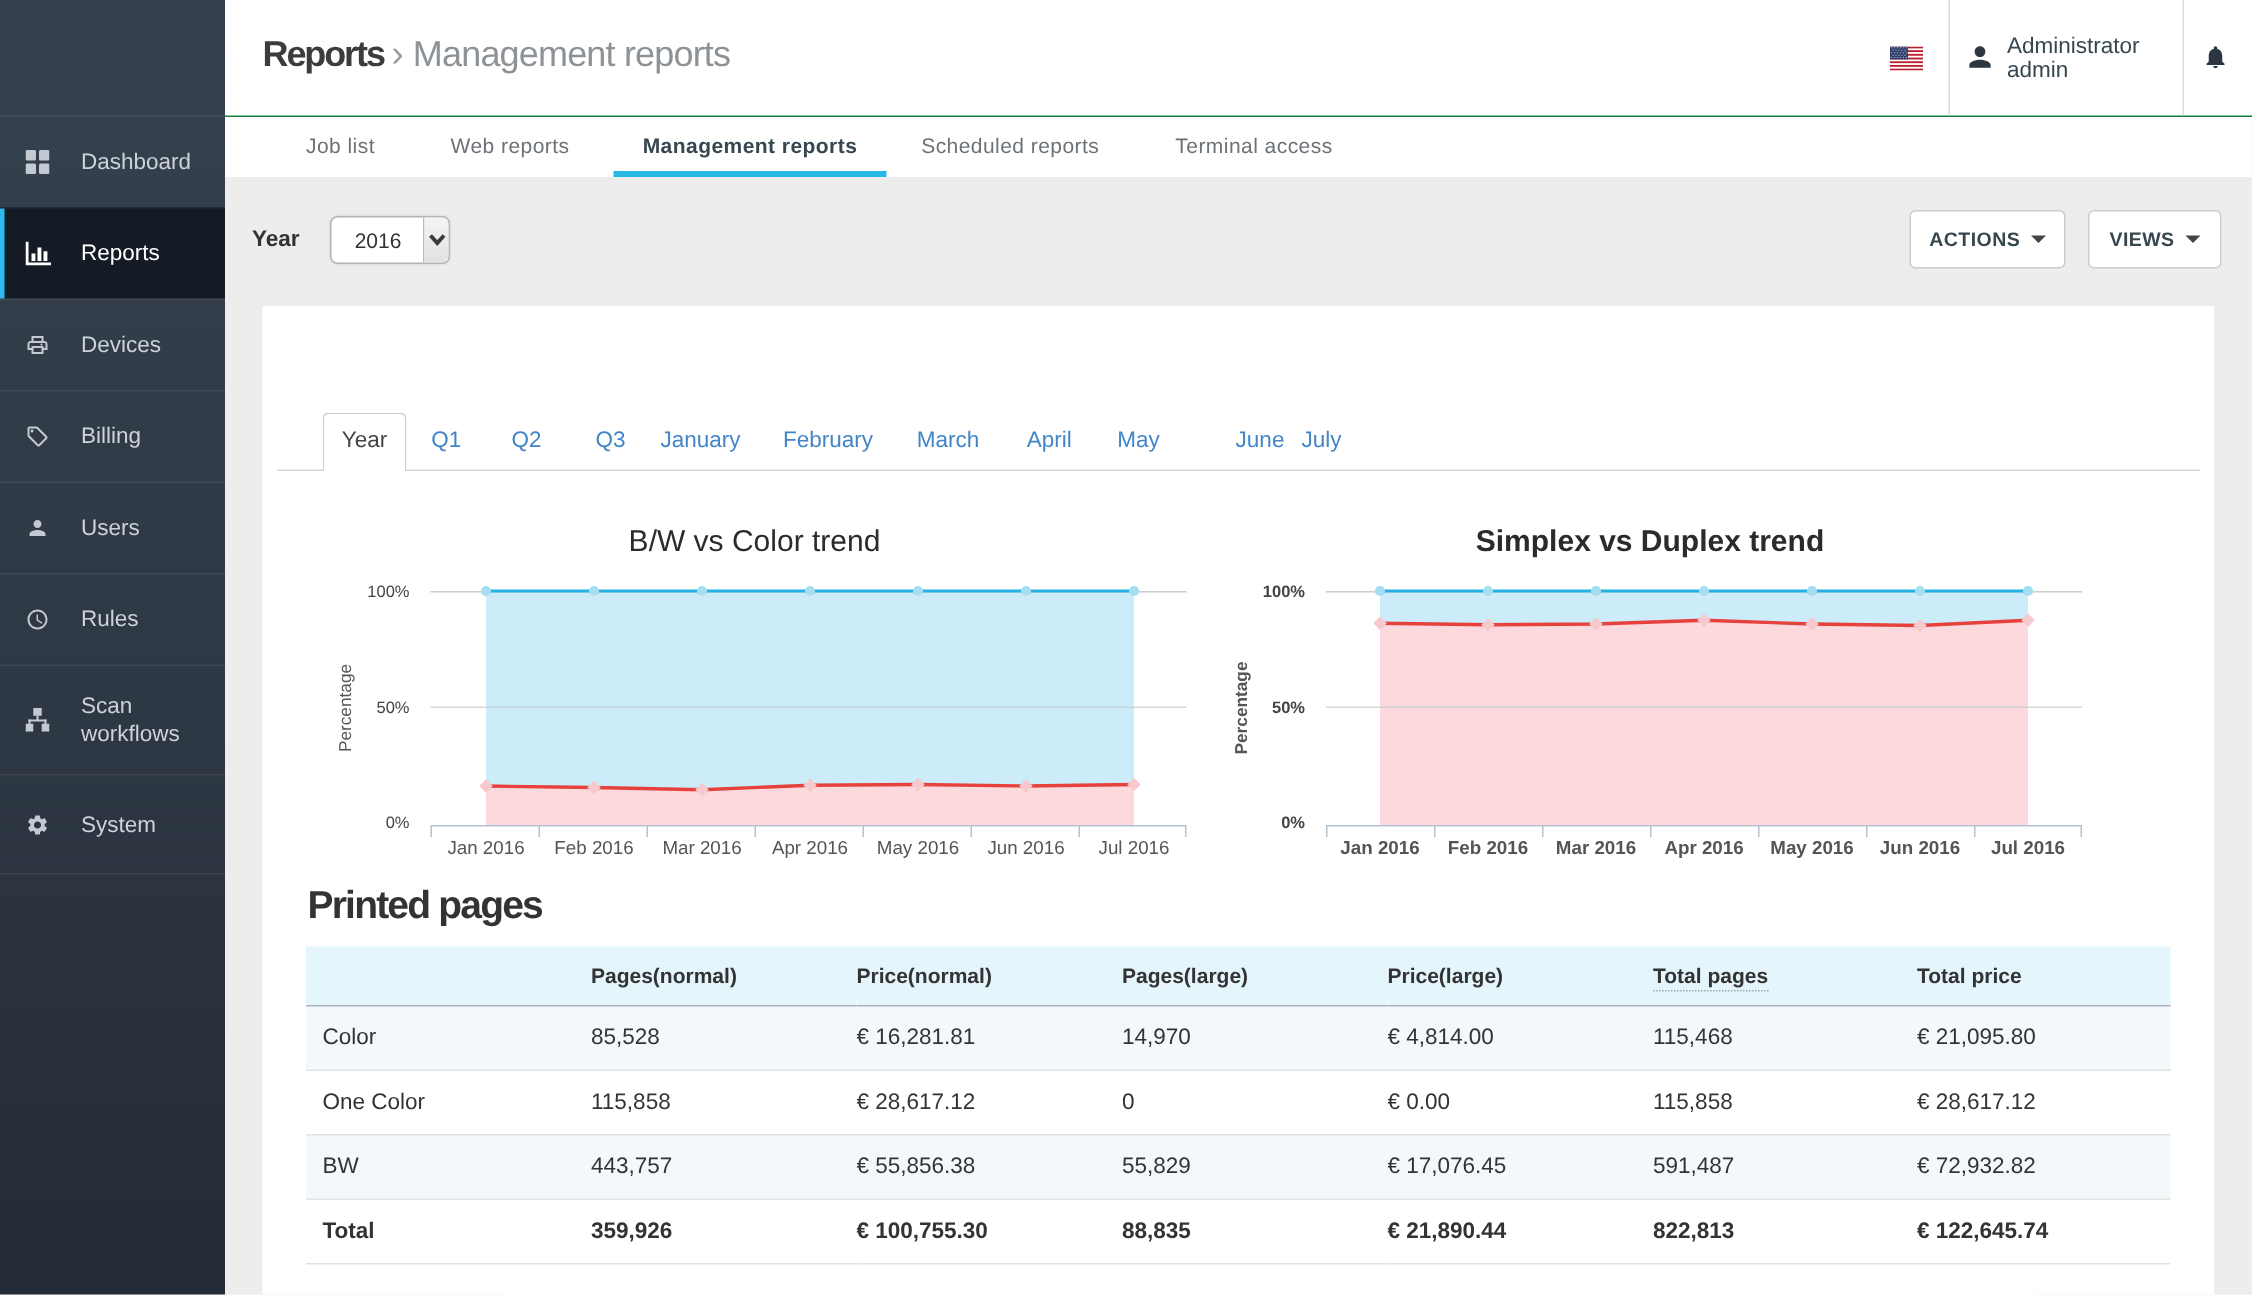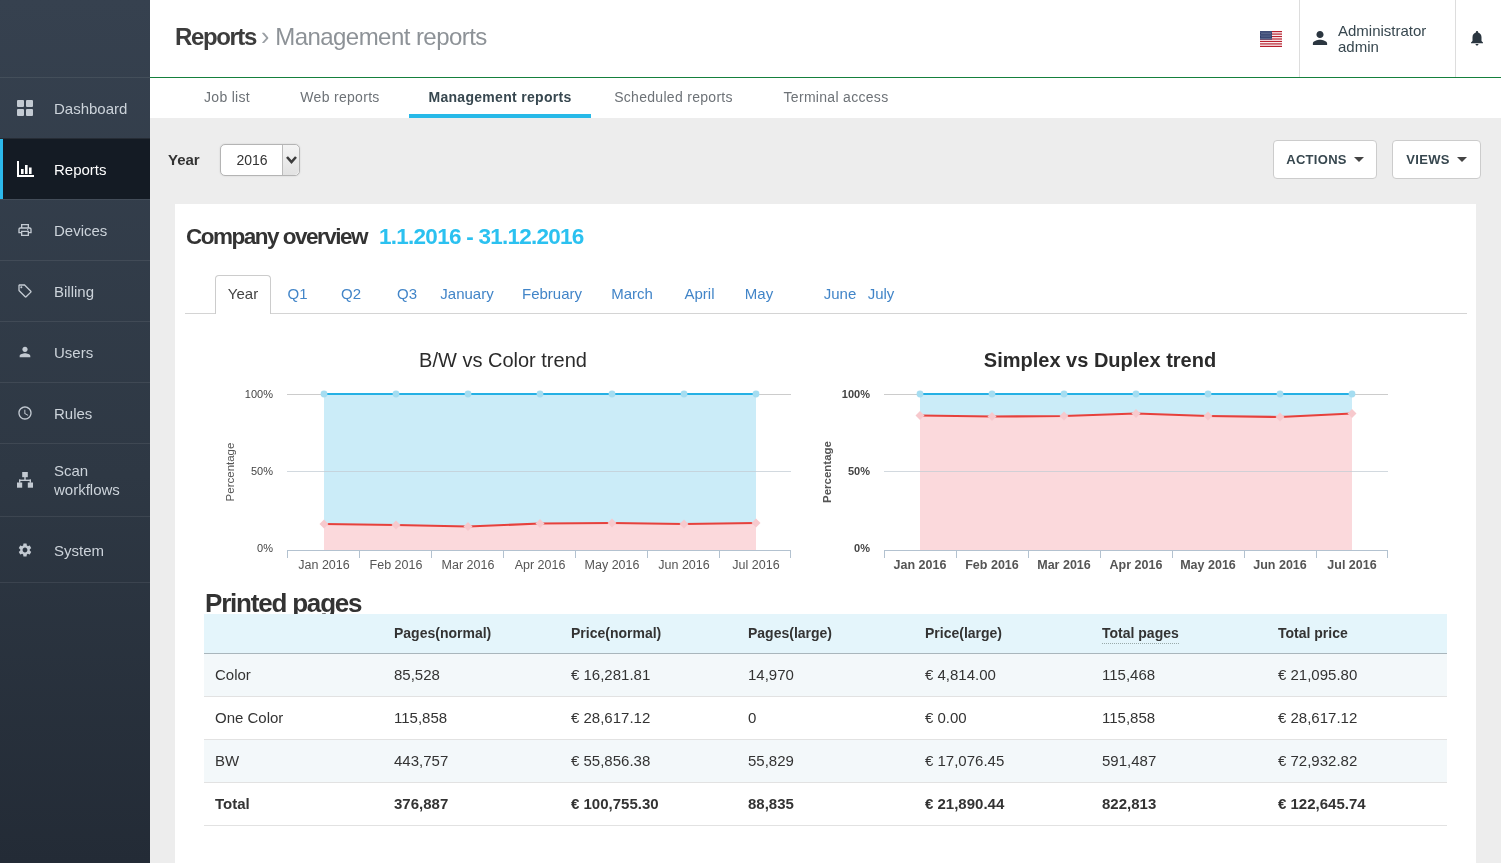--- a/index.html
+++ b/index.html
@@ -39,21 +39,21 @@
 
 #card { position:absolute; left:175px; top:204px; width:1301px; height:659px; background:#fff; }
 #cardtitle { position:absolute; left:11px; top:20px; font-size:22.5px; font-weight:bold; color:#333; letter-spacing:-1.5px; }
 #cardtitle .date { color:#2bc1f0; margin-left:12px; font-size:22.5px; letter-spacing:-0.75px; }
 #subtabs-line { position:absolute; left:10px; top:109px; width:1282px; height:1px; background:#d4d4d4; }
 #yeartab { position:absolute; left:40px; top:71px; width:56px; height:39px; background:#fff; border:1px solid #ccc; border-bottom:none; border-radius:4px 4px 0 0; text-align:center; line-height:36px; font-size:15px; color:#444; }
 .stab { position:absolute; top:71px; height:37px; line-height:37px; font-size:15px; color:#4285c8; text-align:center; }
 
 
 #ptitle { position:absolute; left:30px; top:384px; font-size:26px; font-weight:bold; color:#333; letter-spacing:-1.2px; }
-#ptable { position:absolute; left:29px; top:410px; width:1243px; border-collapse:collapse; table-layout:fixed; font-size:15px; color:#333; }
+#ptable { position:absolute; left:29px; top:427px; width:1243px; border-collapse:collapse; table-layout:fixed; font-size:15px; color:#333; }
 #ptable th { background:#e4f5fb; font-weight:bold; color:#333; text-align:left; height:39px; padding:0 0 0 0; font-size:14px; border-bottom:1px solid #a9b6bc; }
 #ptable td { height:43px; padding:0; border-bottom:1px solid #e2e2e2; }
 #ptable tr.alt td { background:#f3f8fa; }
 #ptable tr.total td { font-weight:bold; }
 #ptable .c0 { padding-left:11px; }
 #ptable th span.dot { border-bottom:1px dotted #9aa; padding-bottom:2px; }
 </style>
 </head>
 <body>
 
@@ -194,21 +194,20 @@
   <div class="arr">
       <svg width="13" height="10" viewBox="0 0 13 10">
         <path d="M2 2 L6.5 7 L11 2" fill="none" stroke="#3c3c3c" stroke-width="2.6"></path>
       </svg>
     </div>
 </div>
 <div class="btn" style="left:1273px;width:104px;">ACTIONS<span class="car"></span></div>
 <div class="btn" style="left:1392px;width:89px;text-align:center;">VIEWS<span class="car"></span></div>
 
 <div id="card">
-  <div id="cardtitle">Company overview<span class="date">1.1.2016 - 31.12.2016</span></div>
   <div id="subtabs-line"></div>
   <div id="yeartab">Year</div>
   <div class="stab" style="left:105px;width:35px;">Q1</div>
   <div class="stab" style="left:158px;width:36px;">Q2</div>
   <div class="stab" style="left:214px;width:36px;">Q3</div>
   <div class="stab" style="left:262px;width:60px;">January</div>
   <div class="stab" style="left:344px;width:66px;">February</div>
   <div class="stab" style="left:433px;width:48px;">March</div>
   <div class="stab" style="left:508px;width:33px;">April</div>
   <div class="stab" style="left:565px;width:38px;">May</div>
@@ -369,21 +368,21 @@
           <td class="c0">BW</td>
           <td>443,757</td>
           <td>€ 55,856.38</td>
           <td>55,829</td>
           <td>€ 17,076.45</td>
           <td>591,487</td>
           <td>€ 72,932.82</td>
         </tr>
     <tr class="total">
           <td class="c0">Total</td>
-          <td>376,887</td>
+          <td>359,926</td>
           <td>€ 100,755.30</td>
           <td>88,835</td>
           <td>€ 21,890.44</td>
           <td>822,813</td>
           <td>€ 122,645.74</td>
         </tr>
   </tbody>
     </table>
 </div>
 

